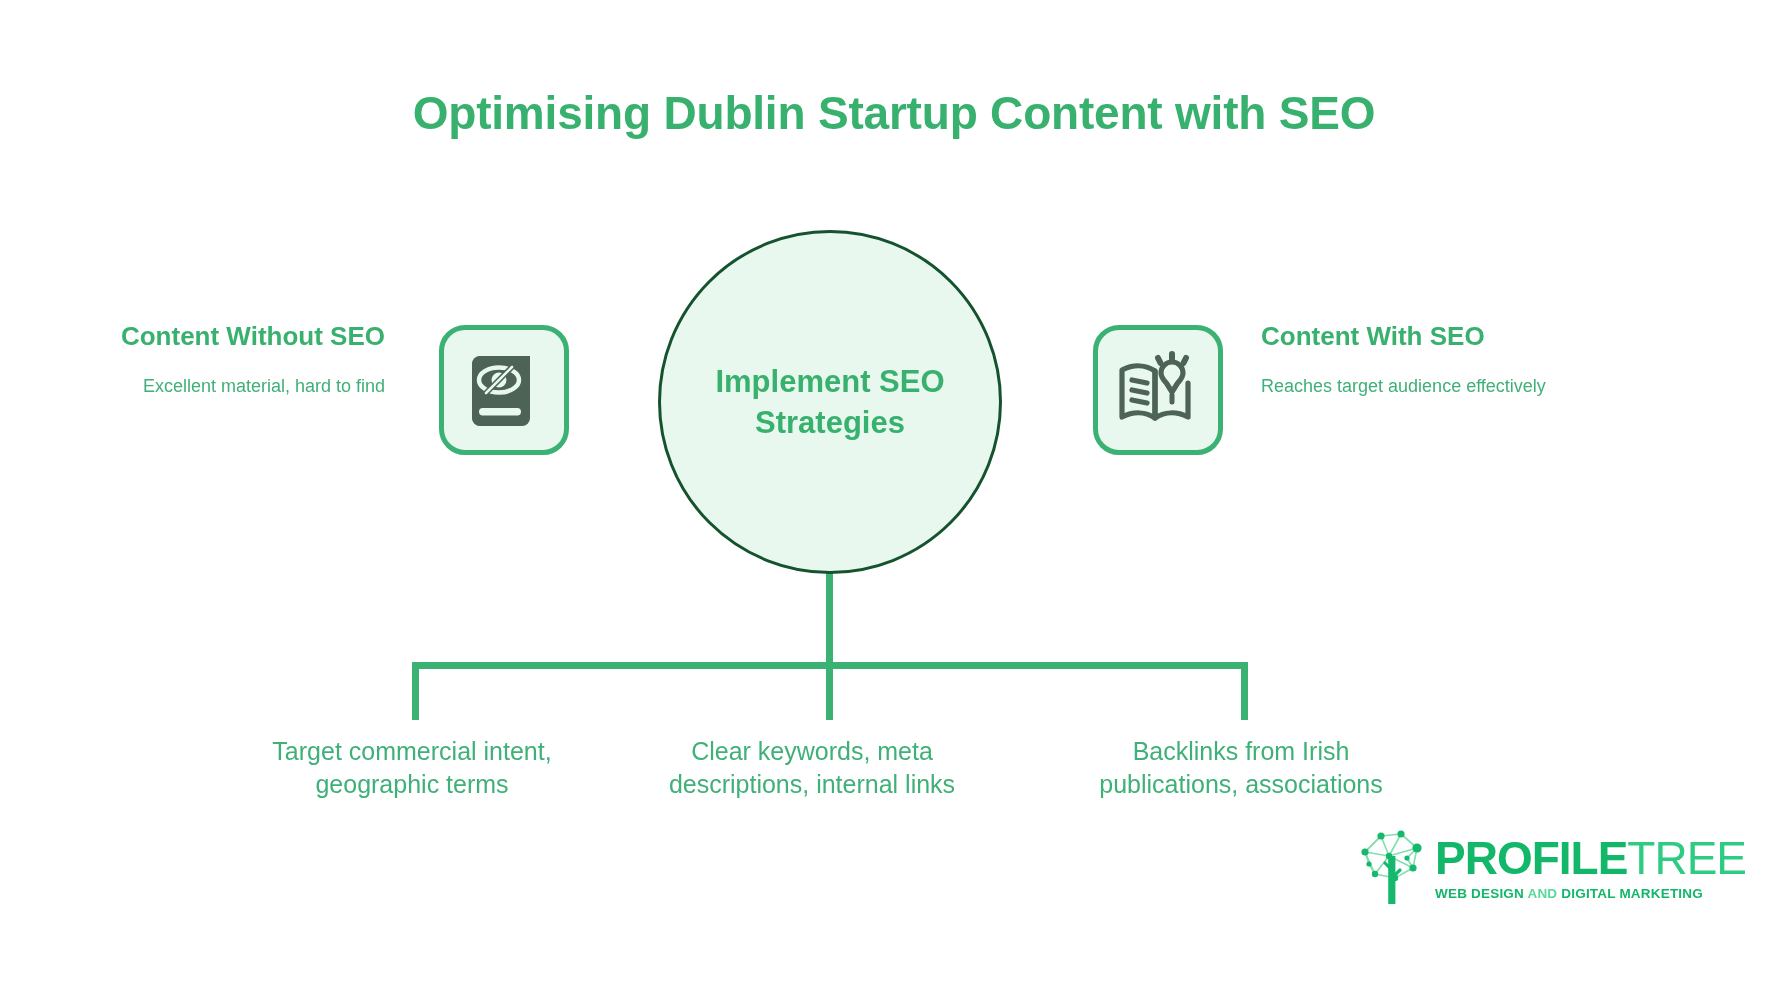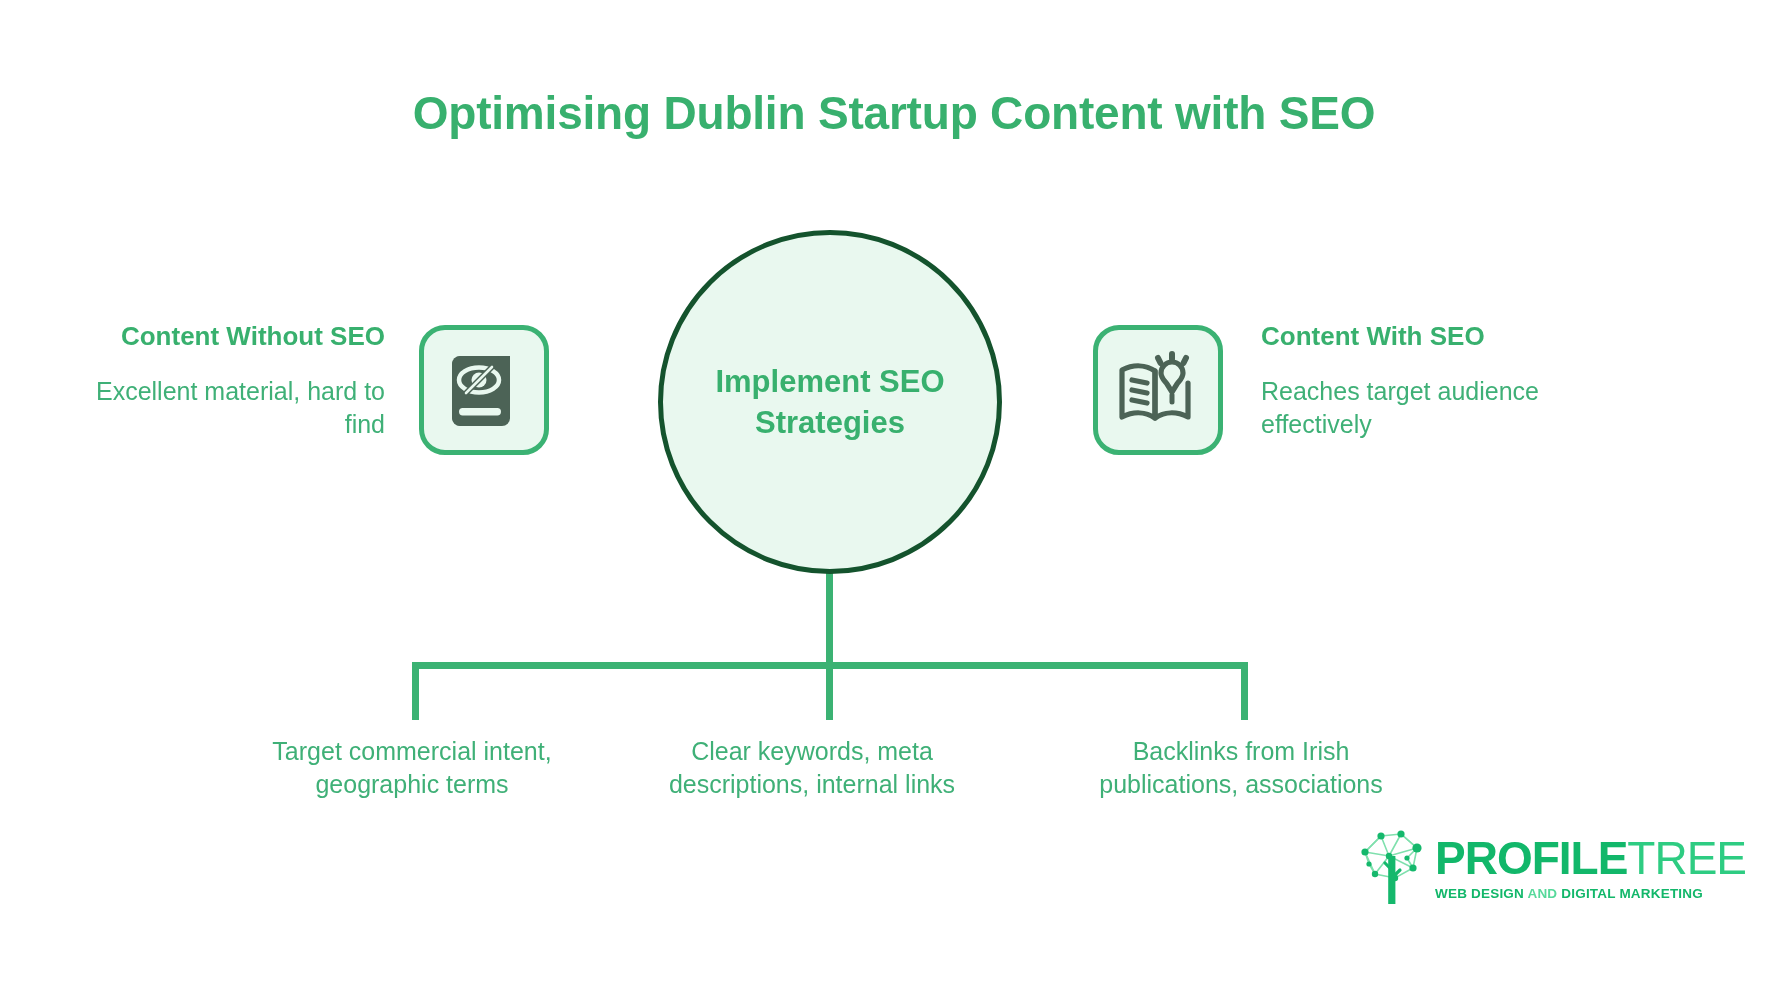--- a/index.html
+++ b/index.html
@@ -40,21 +40,21 @@
 
   
   .center-circle {
     position: absolute;
     left: 658px;
     top: 230px;
     width: 344px;
     height: 344px;
     border-radius: 50%;
     background: #e9f8ef;
-    border: 5px solid #14532d;
+    border: 3px solid #14532d;
     box-sizing: border-box;
     display: flex;
     align-items: center;
     justify-content: center;
   }
   .center-circle-label {
     font-size: 31px;
     font-weight: bold;
     color: #38b06e;
     text-align: center;
@@ -96,32 +96,32 @@
     top: 320px;
     display: flex;
     align-items: flex-start;
   }
   .side-block.left  { left: 60px;  }
   .side-block.right { left: 1060px; padding-left: 33px; }
 
   .side-text {
     width: 325px;
   }
-  .side-text.left  { text-align: right; padding-right: 34px; }
+  .side-text.left  { text-align: right; padding-right: 54px; }
   .side-text.right { text-align: left;  padding-left: 38px;  }
 
   .side-heading {
     font-size: 26px;
     font-weight: bold;
     color: #38b06e;
     line-height: 1.25;
     margin-bottom: 22px;
   }
   .side-desc {
-    font-size: 25px;
+    font-size: 18px;
     color: #3fb077;
     line-height: 1.33;
   }
 
   
   .icon-tile {
     width: 130px;
     height: 130px;
     border: 5px solid #3bb273;
     border-radius: 26px;

